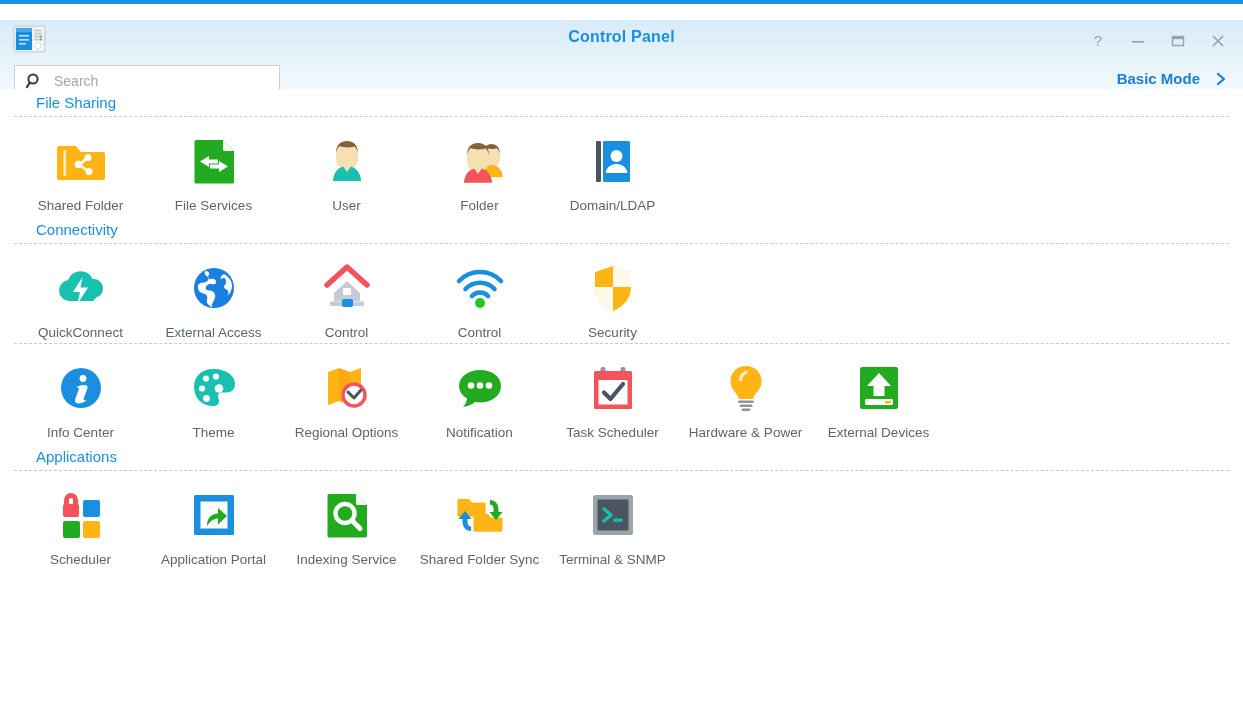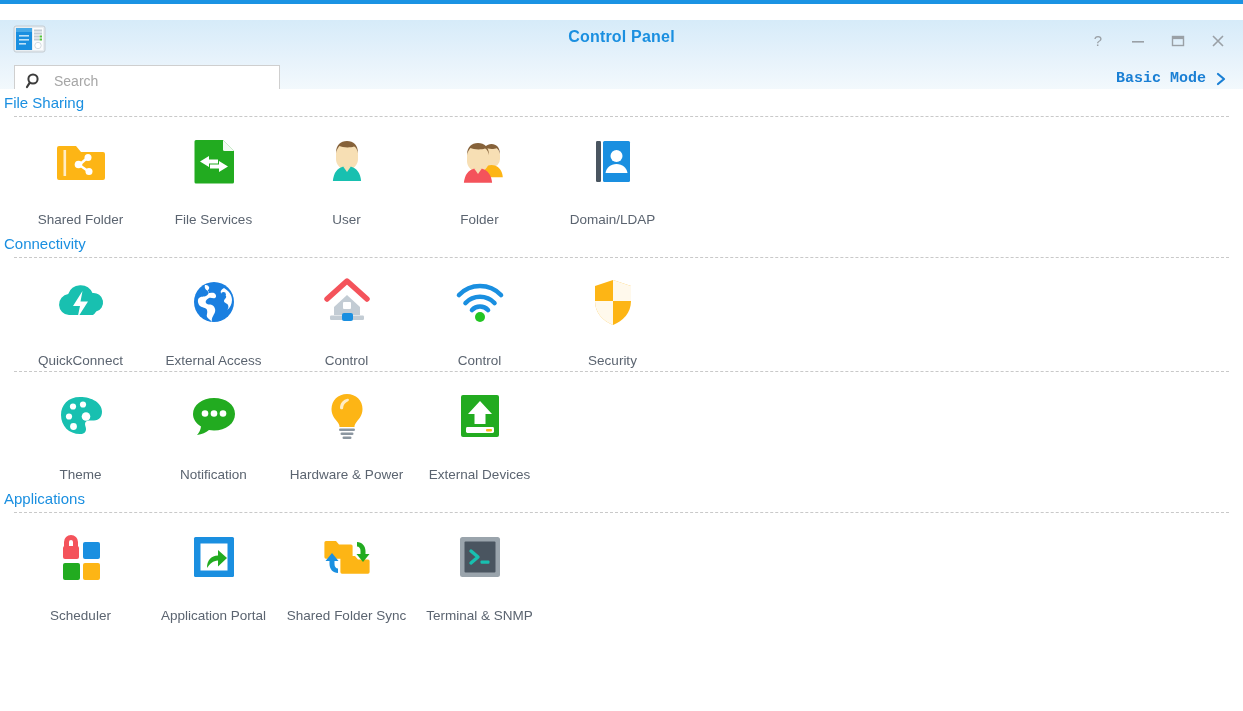--- a/index.html
+++ b/index.html
@@ -108,23 +108,22 @@
   }
   .search-input::placeholder { color: #a6a6a6; }
 
   
   .basicmode {
     position: absolute;
     top: 50px;
     right: 16px;
     display: flex;
     align-items: center;
-    gap: 9px;
+    gap: 15px;
     cursor: pointer;
-    font-family: Liberation Mono, monospace;
   }
   .basicmode-label {
     font-size: 15px;
     font-weight: bold;
     color: #1a7fd4;
   }
   .chev { display:block; }
 
   
   .content {
@@ -135,21 +134,21 @@
     height: 622px;
     background: #ffffff;
     overflow: hidden;
   }
 
   .section { position: relative; }
 
   .section-title {
     font-size: 15px;
     color: #1a8fe0;
-    padding-left: 4px;
+    padding-left: 36px;
     padding-top: 4px;
     padding-bottom: 3px;
     line-height: 20px;
   }
 
   .section-rule {
     height: 0;
     border-top: 1px dashed #c9c9c9;
     margin: 0 14px 0 14px;
   }
@@ -162,21 +161,20 @@
   }
 
   .tile {
     width: 133px;
     display: flex;
     flex-direction: column;
     align-items: center;
     cursor: pointer;
     padding-top: 2px;
     padding-bottom: 2px;
-    gap: 14px;
   }
 
   .tile-ico {
     width: 60px;
     height: 60px;
     display: flex;
     align-items: center;
     justify-content: center;
   }
   .tile-ico svg { display: block; }
@@ -401,48 +399,83 @@
           <div class="tile-label">Security</div>
         </div>
 
       </div>
     </div>
 
     <div class="section">
       <div class="section-rule"></div>
       <div class="tile-row">
 
+        <div class="tile">
+          <div class="tile-ico">
+            <svg width="58" height="58" viewBox="0 0 58 58">
+              <circle cx="29" cy="29" r="20" fill="#1a8fe0"></circle>
+              <circle cx="31" cy="19.5" r="3.4" fill="#ffffff"></circle>
+              <path d="M32 26 c-3 0 -6.5 1 -8 2.5 c2 -0.5 3.2 0.5 2.6 2.4 l-3.4 9.2 c-0.9 2.6 0.6 4.4 3.4 4.4 c3.2 0 6.2 -1.4 8 -3.2 c-2 0.8 -3.4 -0.2 -2.8 -2 l3.6 -9.8 c0.8 -2.2 -0.3 -3.5 -3.4 -3.5 z" fill="#ffffff"></path>
+            </svg>
+          </div>
+          <div class="tile-label">Info Center</div>
+        </div>
 
         <div class="tile">
           <div class="tile-ico">
             <svg width="58" height="58" viewBox="0 0 58 58">
               <path d="M28 10 C16 10 9 18 9 28 c0 11 8 19 19 19 c4 0 6 -2 6 -5 c0 -2 -1 -3 -1 -5 c0 -2 1.6 -3.4 4 -3.4 h5 c5 0 8 -3.6 8 -9 C50 16 40 10 28 10 z" fill="#18c0b0"></path>
               <circle cx="21" cy="19.5" r="3.1" fill="#ffffff"></circle>
               <circle cx="31" cy="17.5" r="3.1" fill="#ffffff"></circle>
               <circle cx="17" cy="29.5" r="3.1" fill="#ffffff"></circle>
               <circle cx="21.5" cy="39.5" r="3.4" fill="#ffffff"></circle>
               <circle cx="34" cy="29.5" r="4.3" fill="#ffffff"></circle>
             </svg>
           </div>
           <div class="tile-label">Theme</div>
         </div>
 
+        <div class="tile">
+          <div class="tile-ico">
+            <svg width="58" height="58" viewBox="0 0 58 58">
+              <path d="M10 13 L21 9 v33 l-11 4 z" fill="#fdb515"></path>
+              <path d="M21 9 L32 13 v33 l-11 -4 z" fill="#fca90f"></path>
+              <path d="M32 13 L43 9 v33 l-11 4 z" fill="#fdb515"></path>
+              <circle cx="36" cy="36" r="12.5" fill="#ffffff"></circle>
+              <circle cx="36" cy="36" r="11" fill="none" stroke="#f4535b" stroke-width="3.4"></circle>
+              <path d="M30 33 L36 39 L43 31" fill="none" stroke="#4a5560" stroke-width="3" stroke-linecap="round" stroke-linejoin="round"></path>
+            </svg>
+          </div>
+          <div class="tile-label">Regional Options</div>
+        </div>
 
         <div class="tile">
           <div class="tile-ico">
             <svg width="58" height="58" viewBox="0 0 58 58">
               <path d="M29 11 C17 11 8 18 8 27 c0 5 3 9.5 8 12.5 c-0.4 3.5 -2 6.2 -4 8.5 c5 -0.6 9 -2.6 12 -5 c1.6 0.3 3.3 0.5 5 0.5 c12 0 21 -7 21 -16.5 S41 11 29 11 z" fill="#22ab20"></path>
               <circle cx="20" cy="26.5" r="3.3" fill="#ffffff"></circle>
               <circle cx="29" cy="26.5" r="3.3" fill="#ffffff"></circle>
               <circle cx="38" cy="26.5" r="3.3" fill="#ffffff"></circle>
             </svg>
           </div>
           <div class="tile-label">Notification</div>
         </div>
 
+        <div class="tile">
+          <div class="tile-ico">
+            <svg width="58" height="58" viewBox="0 0 58 58">
+              <rect x="16.5" y="8" width="5" height="8" rx="2" fill="#8b96a0"></rect>
+              <rect x="36.5" y="8" width="5" height="8" rx="2" fill="#8b96a0"></rect>
+              <rect x="10" y="12" width="38" height="38" rx="1.5" fill="#f4535b"></rect>
+              <rect x="14.5" y="21" width="29" height="24.5" fill="#ffffff"></rect>
+              <path d="M20 33.5 L26.5 40 L39 25" fill="none" stroke="#4a5560" stroke-width="4.2" stroke-linecap="round" stroke-linejoin="round"></path>
+            </svg>
+          </div>
+          <div class="tile-label">Task Scheduler</div>
+        </div>
 
         <div class="tile">
           <div class="tile-ico">
             <svg width="58" height="58" viewBox="0 0 58 58">
               <path d="M29 7 C20 7 13.5 13.5 13.5 22 c0 6 3.5 10 6 13 c1.6 2 2 3.5 2 5 h15 c0 -1.5 0.4 -3 2 -5 c2.5 -3 6 -7 6 -13 C44.5 13.5 38 7 29 7 z" fill="#fdb515"></path>
               <path d="M22 21 c0 -5 3.5 -8.5 7.5 -9.2 c1.6 -0.3 2 1.8 0.6 2.4 c-3 1.2 -5 3.8 -5 7 c0 1.6 -3.1 1.4 -3.1 -0.2 z" fill="#ffffff" opacity="0.75"></path>
               <rect x="21" y="41.5" width="16" height="2.6" rx="1.3" fill="#8b96a0"></rect>
               <rect x="22.5" y="45.5" width="13" height="2.6" rx="1.3" fill="#8b96a0"></rect>
               <rect x="24.5" y="49.5" width="9" height="2.4" rx="1.2" fill="#8b96a0"></rect>
             </svg>
@@ -488,20 +521,31 @@
           <div class="tile-ico">
             <svg width="58" height="58" viewBox="0 0 58 58">
               <rect x="9" y="9" width="40" height="40" rx="1.5" fill="#1a8fe0"></rect>
               <rect x="15.5" y="15.5" width="27" height="27" fill="#ffffff"></rect>
               <path d="M22 40 c0 -8 4 -12 11 -12.5 v-5.5 L42 30 l-9 8.5 v-6 c-5 0.4 -8 3 -11 7.5 z" fill="#22ab20"></path>
             </svg>
           </div>
           <div class="tile-label">Application Portal</div>
         </div>
 
+        <div class="tile">
+          <div class="tile-ico">
+            <svg width="58" height="58" viewBox="0 0 58 58">
+              <path d="M11 8 h27 l11 11 v31 a1.5 1.5 0 0 1 -1.5 1.5 H11 a1.5 1.5 0 0 1 -1.5 -1.5 V9.5 A1.5 1.5 0 0 1 11 8 z" fill="#22ab20"></path>
+              <path d="M38 8 L49 19 H39.5 A1.5 1.5 0 0 1 38 17.5 z" fill="#ffffff" opacity="0.95"></path>
+              <circle cx="27" cy="27.5" r="9.5" fill="none" stroke="#ffffff" stroke-width="4.4"></circle>
+              <path d="M34 34.5 L42 42.5" stroke="#ffffff" stroke-width="5" stroke-linecap="round"></path>
+            </svg>
+          </div>
+          <div class="tile-label">Indexing Service</div>
+        </div>
 
         <div class="tile">
           <div class="tile-ico">
             <svg width="58" height="58" viewBox="0 0 58 58">
               <path d="M8 13 h10 l3 3.5 h12 a1.6 1.6 0 0 1 1.6 1.6 v11 a1.6 1.6 0 0 1 -1.6 1.6 H8 a1.6 1.6 0 0 1 -1.6 -1.6 V14.6 A1.6 1.6 0 0 1 8 13 z" fill="#fdb515"></path>
               <path d="M24 28 h13 l3 3.5 h10 a1.6 1.6 0 0 1 1.6 1.6 v11 a1.6 1.6 0 0 1 -1.6 1.6 H24 a1.6 1.6 0 0 1 -1.6 -1.6 V29.6 A1.6 1.6 0 0 1 24 28 z" fill="#fdb515"></path>
               <path d="M39 14 c5 0 8.5 4 8.5 9 v3 h4 l-6.5 8 l-6.5 -8 h4 v-3 c0 -2.8 -1.5 -4.5 -3.5 -4.5 z" fill="#22ab20"></path>
               <path d="M20 45 c-5 0 -8.5 -4 -8.5 -9 v-3 h-4 l6.5 -8 l6.5 8 h-4 v3 c0 2.8 1.5 4.5 3.5 4.5 z" fill="#1a8fe0"></path>
             </svg>
           </div>

